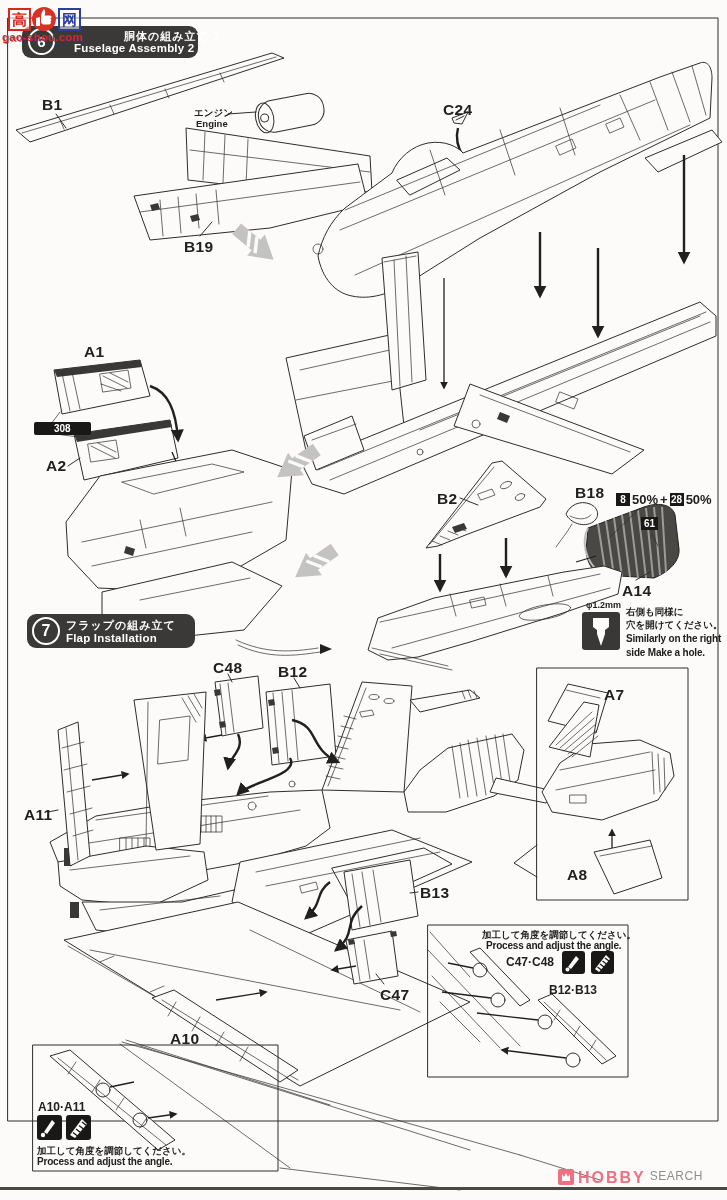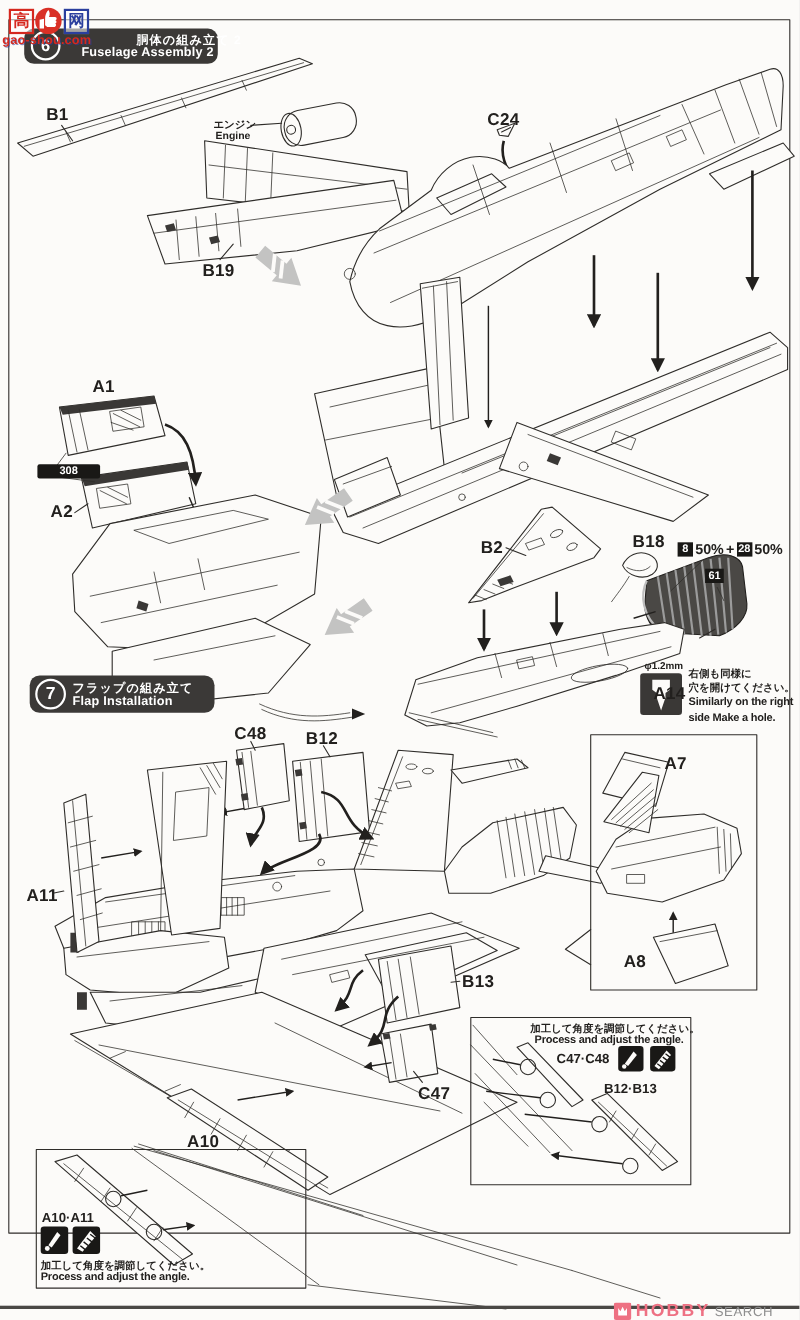--- a/index.html
+++ b/index.html
@@ -30,21 +30,21 @@
   .toolicon { position:absolute; z-index:2; background:#191816; border-radius:3px; }
 
   
   .wm { z-index:10; }
   .wm-box { position:absolute; width:19px; height:19px; border:2.5px solid; font-weight:bold;
             font-size:15px; line-height:19px; text-align:center; background:rgba(255,255,255,.55); }
   .wm-site { position:absolute; font-weight:bold; font-size:11.5px; color:#d5281f;
              text-shadow:1px 1px 0 rgba(43,63,158,.55); letter-spacing:.2px; }
 
   
-  .logo { display:flex; align-items:center; gap:4px;margin-top:14px; }
+  .logo { display:flex; align-items:flex-start; gap:4px; }
   .logo-hobby { color:#ee7183; font-weight:bold; font-size:16px; letter-spacing:2px; }
   .logo-search { color:#8e8e8e; font-weight:normal; font-size:12px; letter-spacing:.5px; }
 </style>
 </head>
 <body>
 
 <div class="page">
 
 <svg class="art" width="727" height="1200" viewBox="0 0 727 1200">
   <defs>
@@ -385,21 +385,21 @@
 <div class="ov plbl" style="left:575px;top:484px;">B18</div>
 
 <div class="ov paint-row" style="left:616px;top:492px;">
   <span class="nbadge bpaint">8</span>
       <span>50%</span>
       <span>+</span>
       <span class="nbadge bpaint">28</span>
       <span>50%</span>
 </div>
 <div class="ov nbadge" style="left:641px;top:517px;font-size:10px;padding:1px 3px;">61</div>
-<div class="ov plbl" style="left:594px;top:582px;margin-top:40px;">A14</div>
+<div class="ov plbl" style="left:622px;top:582px;">A14</div>
 
 <div class="ov" style="left:586px;top:600px;font-size:9px;font-weight:bold;">φ1.2mm</div>
 <div class="ov jtxt" style="left:626px;top:606px;">右側も同様に</div>
 <div class="ov jtxt" style="left:626px;top:619px;">穴を開けてください。</div>
 <div class="ov etxt" style="left:626px;top:633px;">Similarly on the right</div>
 <div class="ov etxt" style="left:626px;top:647px;">side Make a hole.</div>
 
 <div class="step-badge" style="left:27px;top:614px;width:168px;height:34px;"></div>
 <div class="step-circle" style="left:32px;top:617px;width:24px;height:24px;font-size:16px;line-height:24px;">7</div>
 <div class="ov t-jp" style="left:66px;top:618px;">フラップの組み立て</div>

